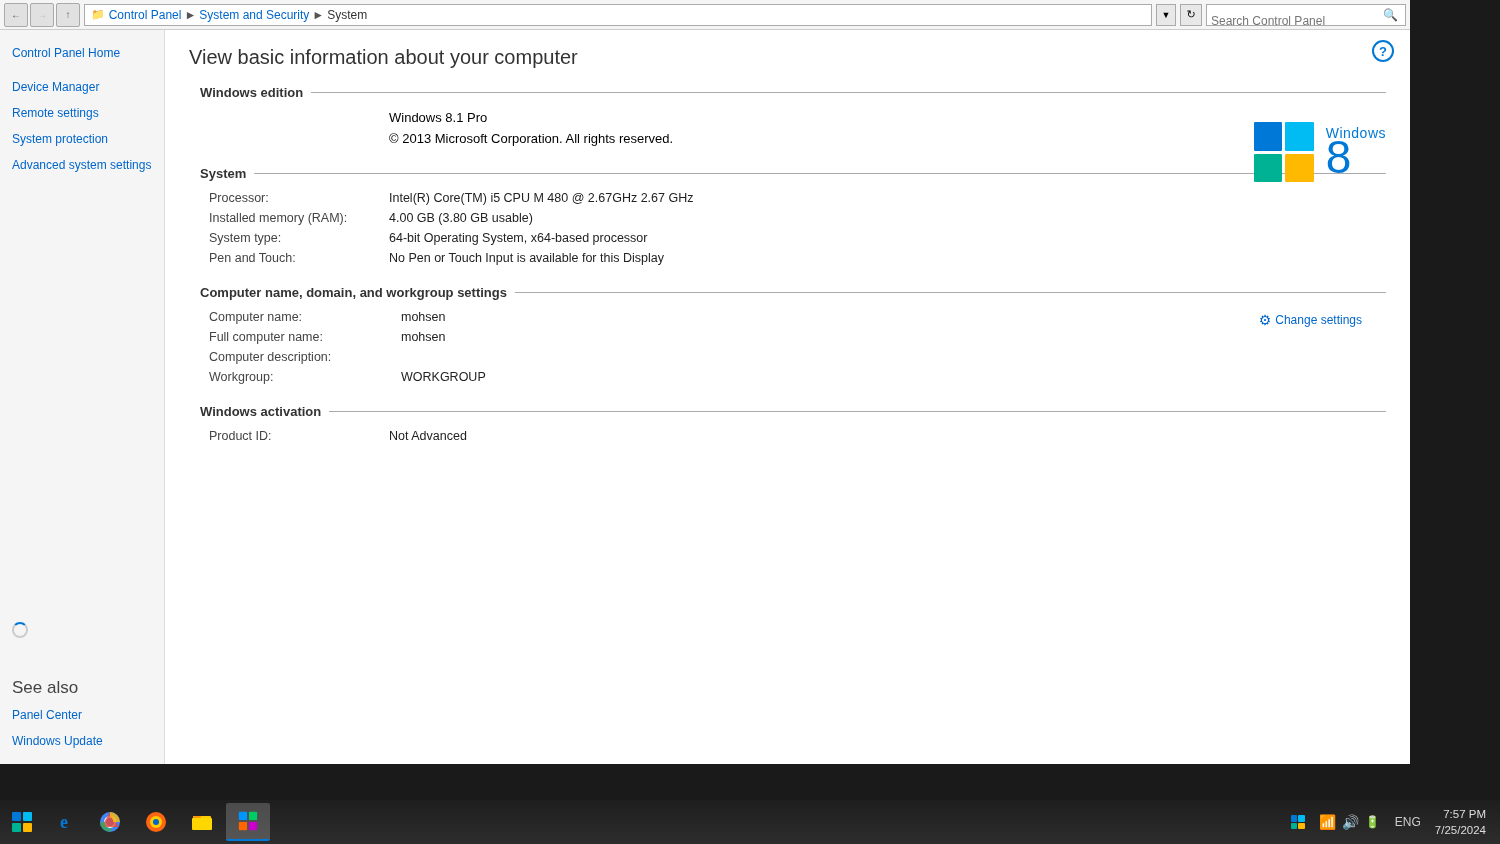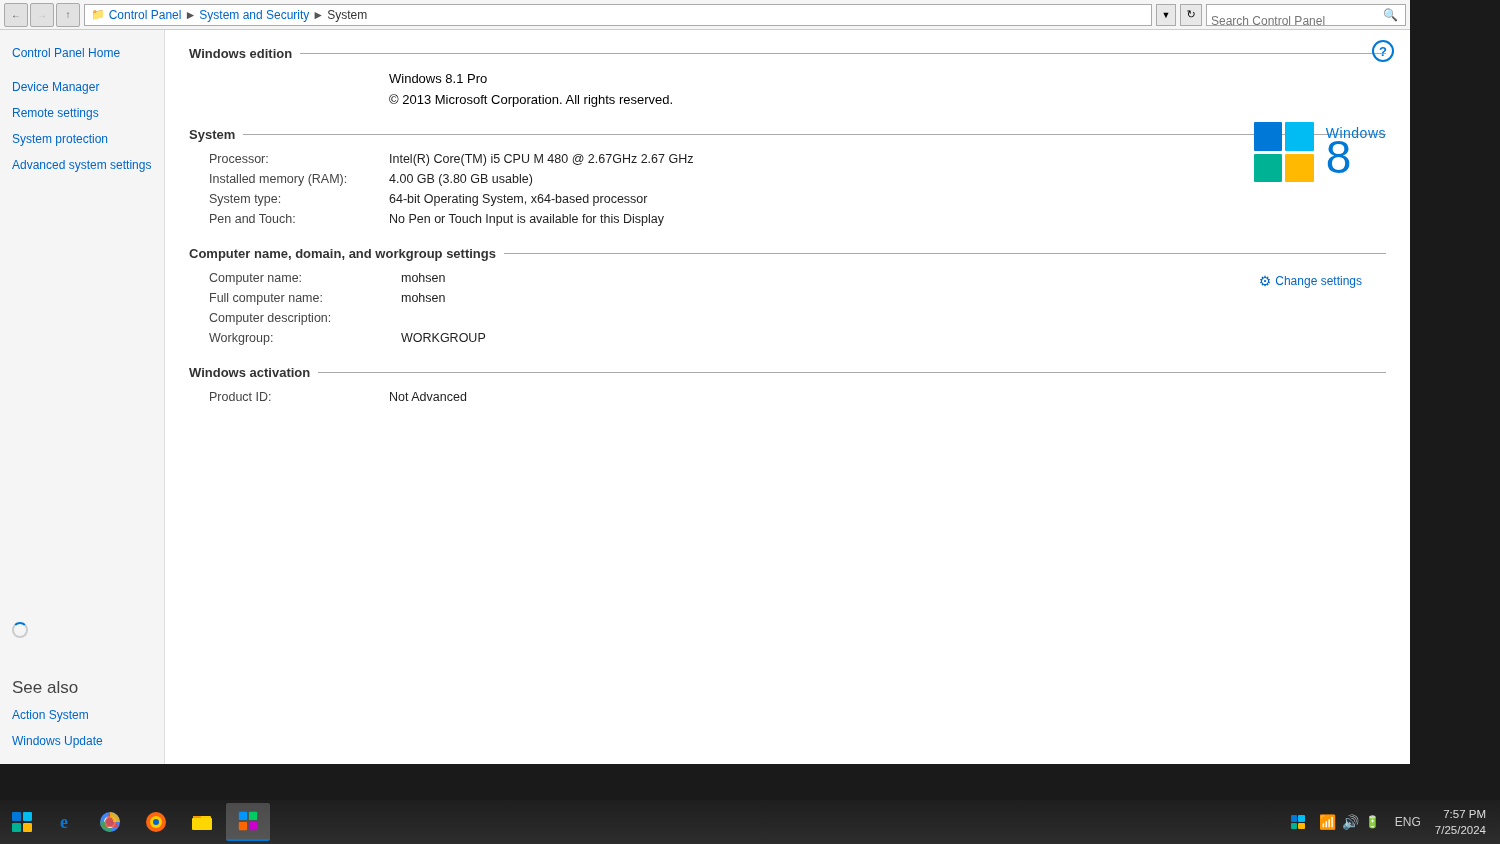--- a/index.html
+++ b/index.html
@@ -221,20 +221,21 @@
     }
 
     .section {
       margin-bottom: 20px;
     }
 
     .section-header {
       display: flex;
       align-items: center;
       margin-bottom: 10px;
+      margin-left: 11px;
     }
 
     .section-title {
       font-size: 13px;
       font-weight: 600;
       color: #333;
       padding-right: 8px;
       white-space: nowrap;
     }
 
@@ -447,28 +448,29 @@
 
       <div style="flex:1;"></div>
 
       <div class="sidebar-loading">
         <div class="spinner"></div>
       </div>
 
       <div style="height: 20px;"></div>
 
       <div class="sidebar-section-label">See also</div>
-      <div class="sidebar-item">Action System</div>
+      <div class="sidebar-item">Panel Center</div>
       <div class="sidebar-item">Windows Update</div>
     </div>
 
     <div class="main-panel">
 
       <div class="help-icon">?</div>
 
+      <h1 class="page-title">View basic information about your computer</h1>
 
       <div class="windows-logo-area">
         <div class="win-logo-grid">
           <div class="win-tile" style="background:#0078d7;"></div>
           <div class="win-tile" style="background:#00bcf2;"></div>
           <div class="win-tile" style="background:#00b294;"></div>
           <div class="win-tile" style="background:#ffb900;"></div>
         </div>
         <div>
           <div style="font-size: 14px; color: #0078d7; font-weight: 300; letter-spacing: 0.5px;">Windows</div>

